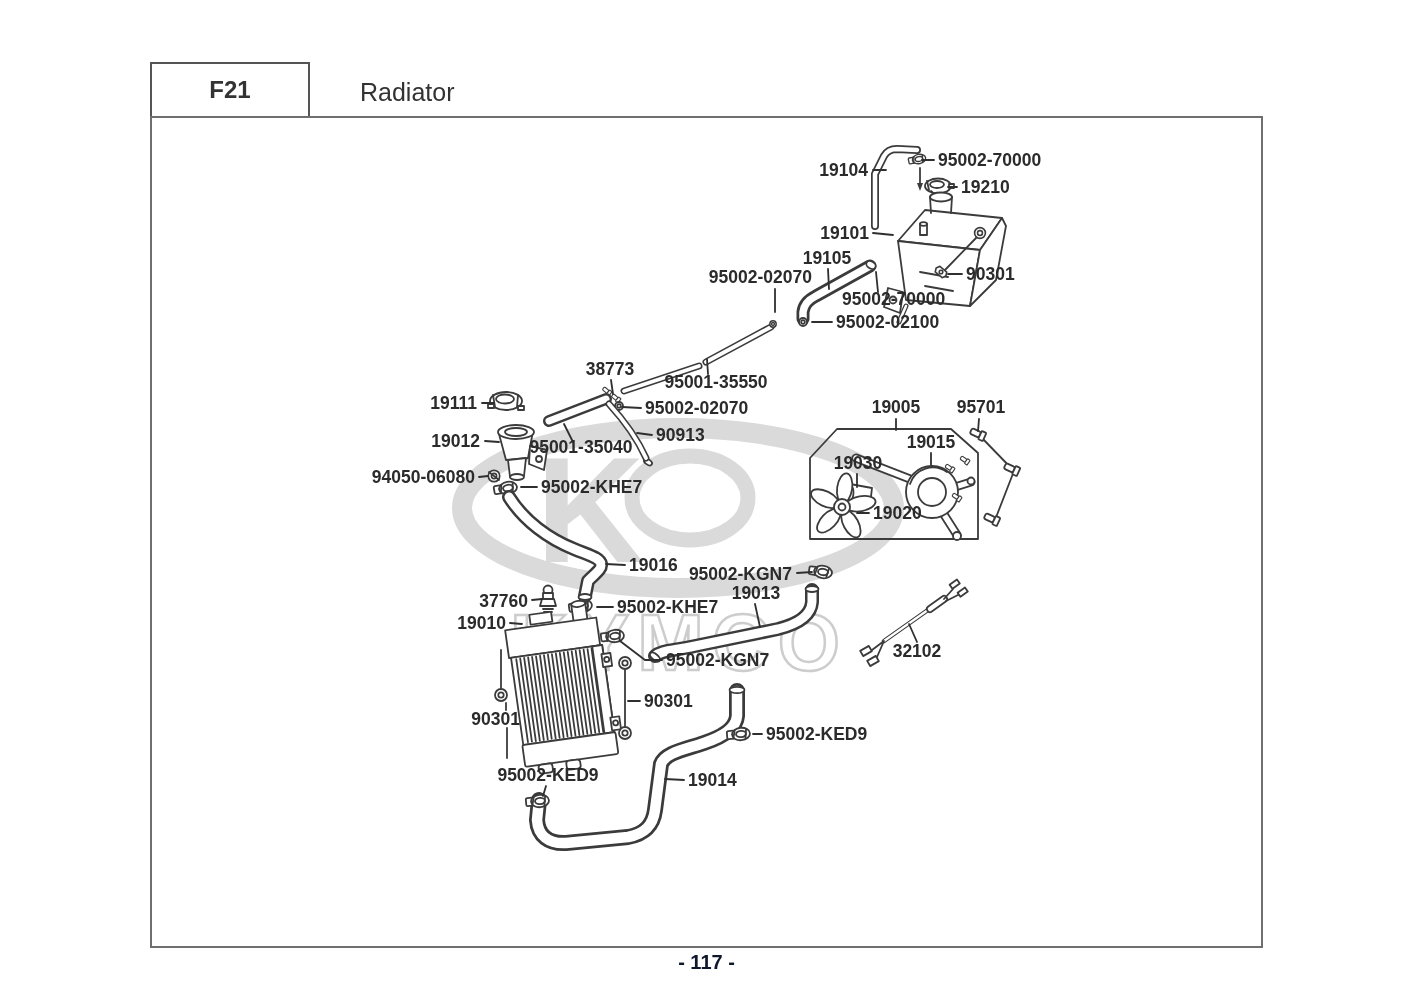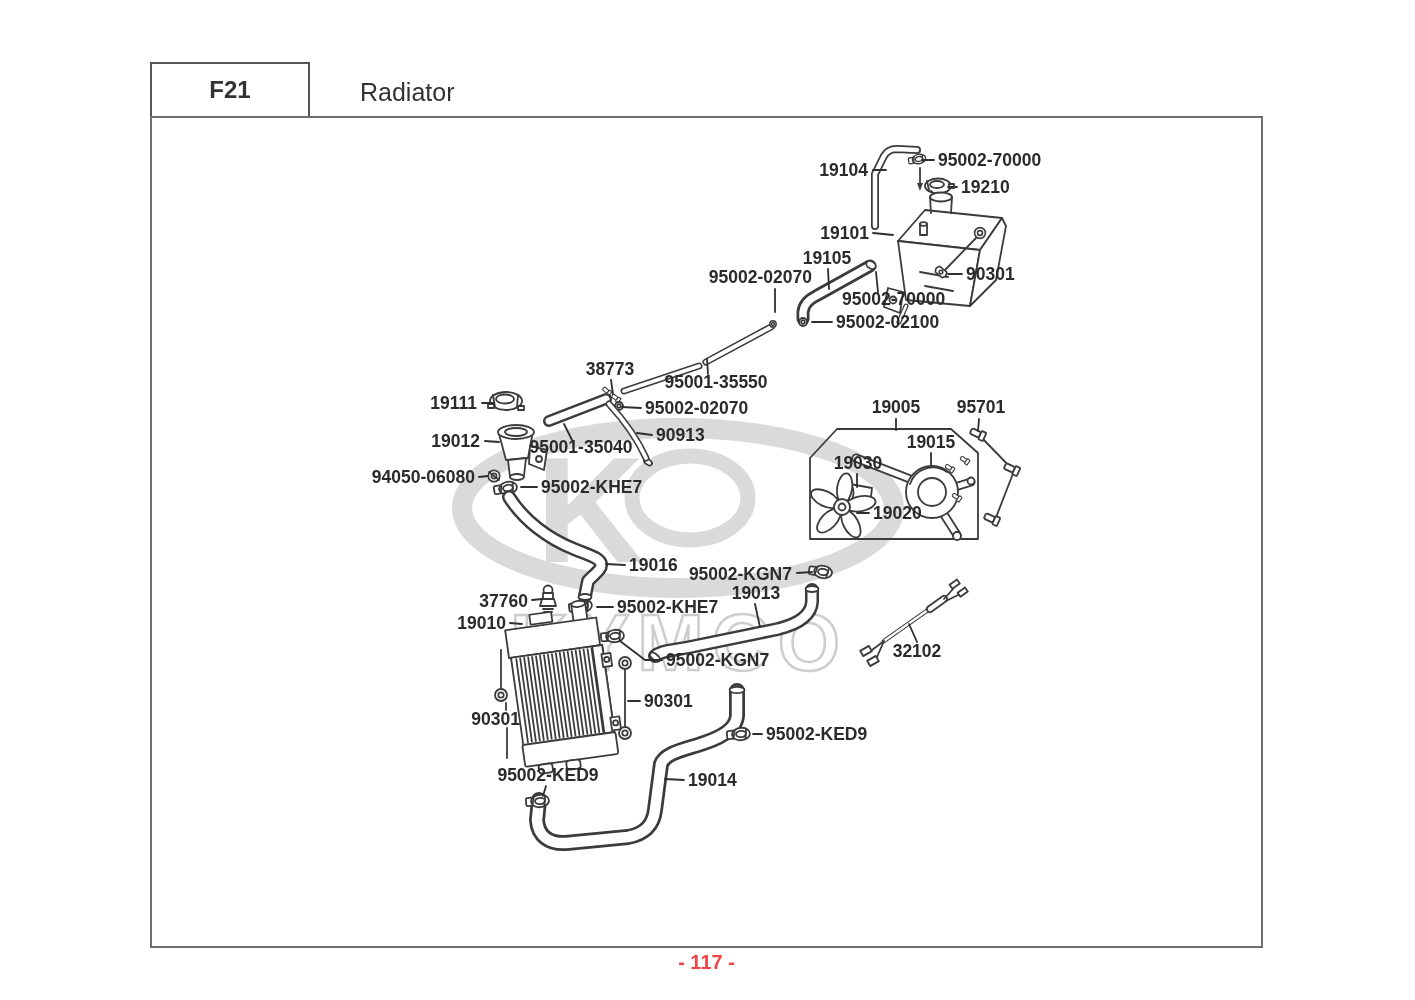--- a/index.html
+++ b/index.html
@@ -16,21 +16,21 @@
   .page-title {
     position:absolute; left:360px; top:78px;
     font-size:25px; font-weight:normal; color:#333;
   }
   .frame {
     position:absolute; left:150px; top:116px; width:1113px; height:832px;
     border:2px solid #6f6f6f; box-sizing:border-box;
   }
   .page-number {
     position:absolute; left:150px; top:951px; width:1113px; text-align:center;
-    font-size:20px; font-weight:bold; color:#ef4444;
+    font-size:20px; font-weight:bold; color:#0f172a;
   }
   svg.diagram { position:absolute; left:0; top:0; }
   .ln  { fill:none; stroke:#3b3b3b; stroke-width:1.8; stroke-linecap:round; stroke-linejoin:round; }
   .fw  { fill:#ffffff; stroke:#3b3b3b; stroke-width:1.8; stroke-linejoin:round; }
   .to  { fill:none; stroke:#3b3b3b; stroke-linecap:round; stroke-linejoin:round; }
   .ti  { fill:none; stroke:#ffffff; stroke-linecap:round; stroke-linejoin:round; }
   .part-label { font-family:"Liberation Sans", sans-serif; font-size:17.5px; font-weight:bold; fill:#2b2b2b; }
   .leader { fill:none; stroke:#2f2f2f; stroke-width:1.8; stroke-linecap:round; stroke-linejoin:round; }
   .wm-ring { fill:none; stroke:#dadada; }
   .wm-k { font-family:"Liberation Sans", sans-serif; font-weight:bold; fill:#dadada; }

